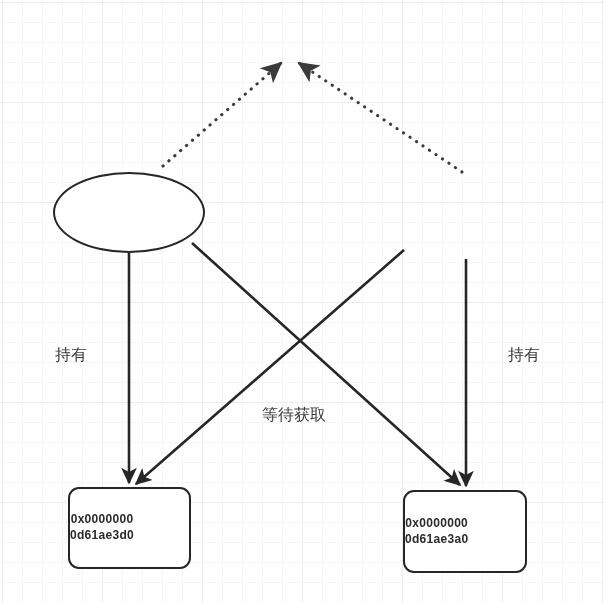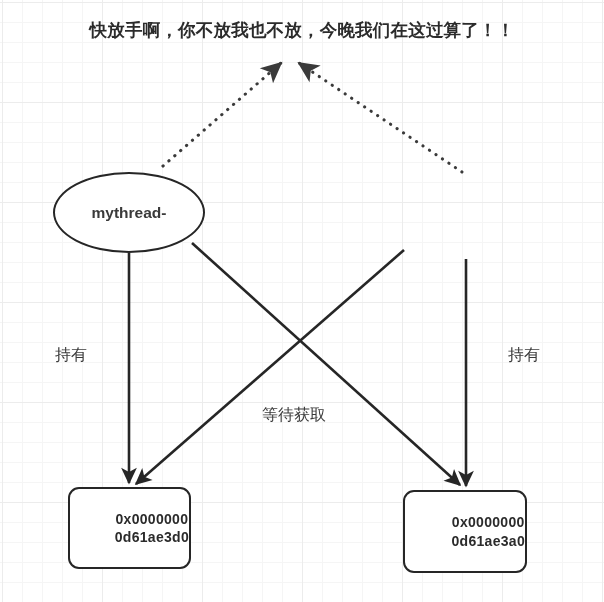--- a/index.html
+++ b/index.html
@@ -71,24 +71,24 @@
     height: 81px;
   }
   .node-box {
     position: absolute;
     box-sizing: border-box;
     border: 2.6px solid #262626;
     border-radius: 11px;
     background: #ffffff;
     display: flex;
     align-items: center;
-    justify-content: flex-end;
+    justify-content: flex-start;
     text-align: center;
     color: #2b2b2b;
-    font-size: 14px;
+    font-size: 12px;
     font-weight: bold;
     line-height: 1.32;
     letter-spacing: 0.3px;
   }
   #box-lock-d0 {
     left: 68px;
     top: 487px;
     width: 123px;
     height: 82px;
   }
@@ -131,25 +131,23 @@
 
     <line x1="192" y1="243" x2="460" y2="485" stroke="#262626" stroke-width="2.6" marker-end="url(#arrow-solid)"></line>
 
     <line x1="404" y1="250" x2="136" y2="484" stroke="#262626" stroke-width="2.6" marker-end="url(#arrow-solid)"></line>
 
     <line x1="163" y1="166" x2="281" y2="63" stroke="#3a3a3a" stroke-width="3.1" stroke-linecap="round" stroke-dasharray="0.2 7.6" marker-end="url(#arrow-dotted)"></line>
 
     <line x1="462" y1="172" x2="299" y2="63" stroke="#3a3a3a" stroke-width="3.1" stroke-linecap="round" stroke-dasharray="0.2 7.6" marker-end="url(#arrow-dotted)"></line>
   </svg>
 
-  <div class="title">快放手啊，你不放我也不放，今晚我们在这过算了！！</div>
 
   <div class="node-ellipse" id="node-tianluo">
     <div>
-      <span class="node-text">mythread-</span>
     </div>
   </div>
 
 
   <div class="node-box" id="box-lock-d0">
     <div>
       <span class="node-text">0x0000000</span>
       <span class="node-text">0d61ae3d0</span>
     </div>
   </div>

